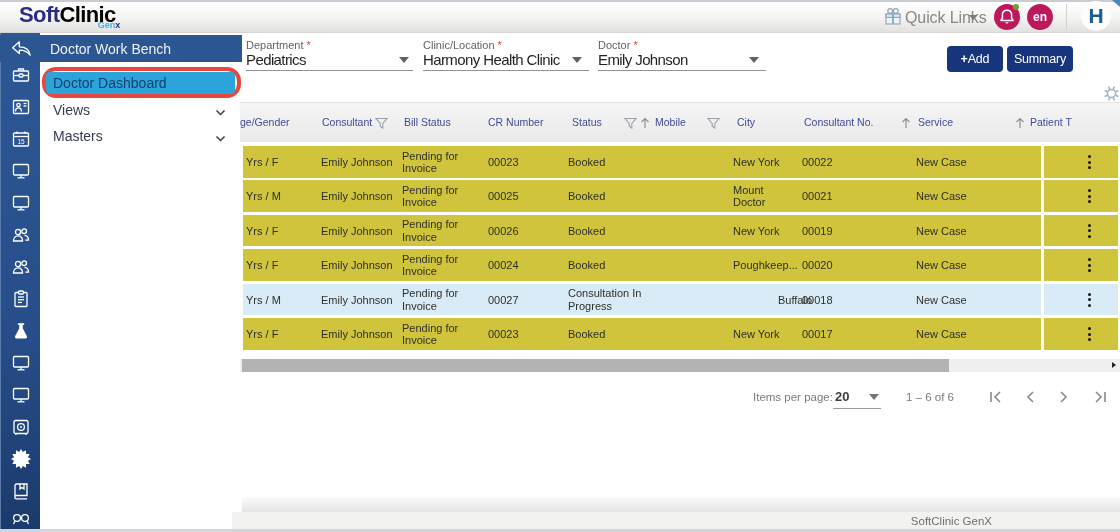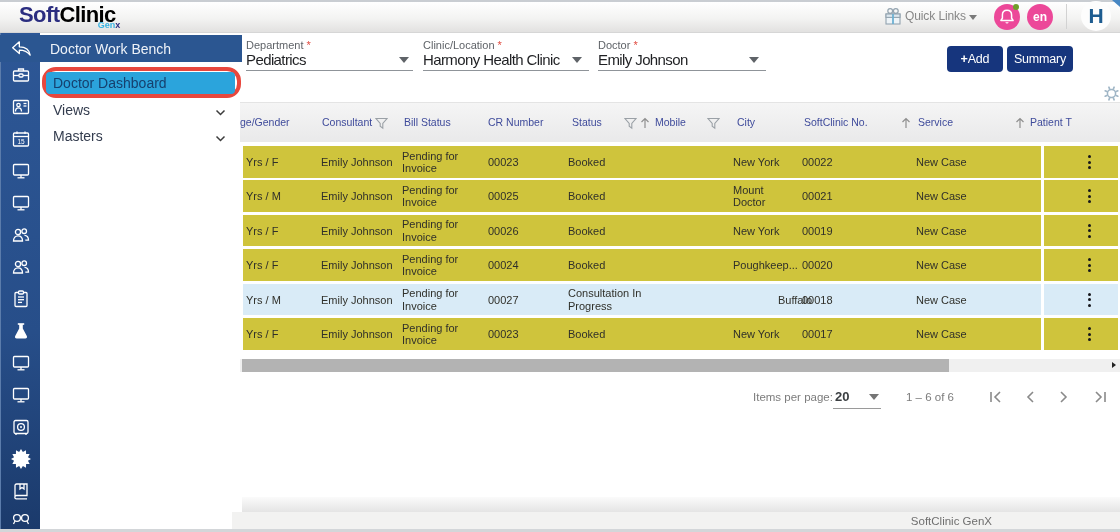--- a/index.html
+++ b/index.html
@@ -4,24 +4,24 @@
 *{margin:0;padding:0;box-sizing:border-box}
 html,body{width:1120px;height:532px;overflow:hidden;background:#fff;font-family:"Liberation Sans",sans-serif;position:relative}
 .a{position:absolute}
 
 #topbar{left:0;top:0;width:1120px;height:33px;background:linear-gradient(#ffffff,#f3f3f2 55%,#e2e1e0);border-top:2px solid #c9cdd2;border-bottom:1px solid #d6d6d6}
 #logo{left:19px;top:2px;font-weight:bold;font-size:22px;letter-spacing:-0.6px}
 #logo .s{color:#2b2d80}
 #logo .c{color:#000000}
 #genx{left:96px;top:20px;width:26px;text-align:center;font-weight:bold;font-size:9px;color:#37b3e2;letter-spacing:0}
 #genx b{color:#2b2d80}
-#qlinks{left:905px;top:9px;font-size:12px;letter-spacing:-0.1px;color:#878787}
+#qlinks{left:905px;top:9px;font-size:16px;letter-spacing:-0.1px;color:#878787}
 .caret{width:0;height:0;border-left:4px solid transparent;border-right:4px solid transparent;border-top:5px solid #8b8b8b}
 #qcaret{left:969px;top:15px;border-left-width:4px;border-right-width:4px;border-top-width:5px;border-top-color:#7a7a7a}
-.circ{border-radius:50%;background:#ec4899;color:#fff;text-align:center}
+.circ{border-radius:50%;background:#be185d;color:#fff;text-align:center}
 #bell{left:994px;top:4px;width:26px;height:26px}
 #gdot{left:1013px;top:4px;width:6px;height:6px;border-radius:50%;background:#6f9e2a}
 #enc{left:1027px;top:4px;width:26px;height:26px;font-size:12px;font-weight:bold;line-height:26px}
 #tsep{left:1066px;top:4px;width:1px;height:25px;background:#d2d2d2}
 #hcirc{left:1081px;top:1px;width:30px;height:30px;border-radius:50%;background:#fdfdfd;color:#1d5c90;font-weight:bold;font-size:21px;text-align:center;line-height:30px}
 #corner{right:0;top:0;width:0;height:0;border-left:8px solid transparent;border-top:7px solid #4787c3}
 
 #rail{left:0;top:33px;width:40px;height:499px;background:linear-gradient(#2d5796,#274e89 60%,#1b3a6b);border-left:1px solid #5b7cab}
 #rail svg{position:absolute;left:10px}
 
@@ -236,21 +236,21 @@
       <path d="M1 1.5 h11 l-4.2 5 v4.6 l-2.6 -1.8 v-2.8 Z" fill="none" stroke="#9aa0a6" stroke-width="1.1"></path>
     </svg>
  <svg class="a" style="left:400px;top:14px" width="10" height="12" viewBox="0 0 10 12">
       <path d="M5 11 V2 M1.5 5 L5 1.5 L8.5 5" fill="none" stroke="#8f8f8f" stroke-width="1.2"></path>
     </svg>
  <div class="hl" style="left:415px">Mobile</div>
  <svg class="a" style="left:467px;top:14px" width="13" height="13" viewBox="0 0 13 13">
       <path d="M1 1.5 h11 l-4.2 5 v4.6 l-2.6 -1.8 v-2.8 Z" fill="none" stroke="#9aa0a6" stroke-width="1.1"></path>
     </svg>
  <div class="hl" style="left:497px">City</div>
- <div class="hl" style="left:564px">SoftClinic No.</div>
+ <div class="hl" style="left:564px">Consultant No.</div>
  <svg class="a" style="left:661px;top:14px" width="10" height="12" viewBox="0 0 10 12">
       <path d="M5 11 V2 M1.5 5 L5 1.5 L8.5 5" fill="none" stroke="#8f8f8f" stroke-width="1.2"></path>
     </svg>
  <div class="hl" style="left:678px">Service</div>
  <svg class="a" style="left:775px;top:14px" width="10" height="12" viewBox="0 0 10 12">
       <path d="M5 11 V2 M1.5 5 L5 1.5 L8.5 5" fill="none" stroke="#8f8f8f" stroke-width="1.2"></path>
     </svg>
  <div class="hl" style="left:790px">Patient T</div>
 </div>
 <div id="rows">

